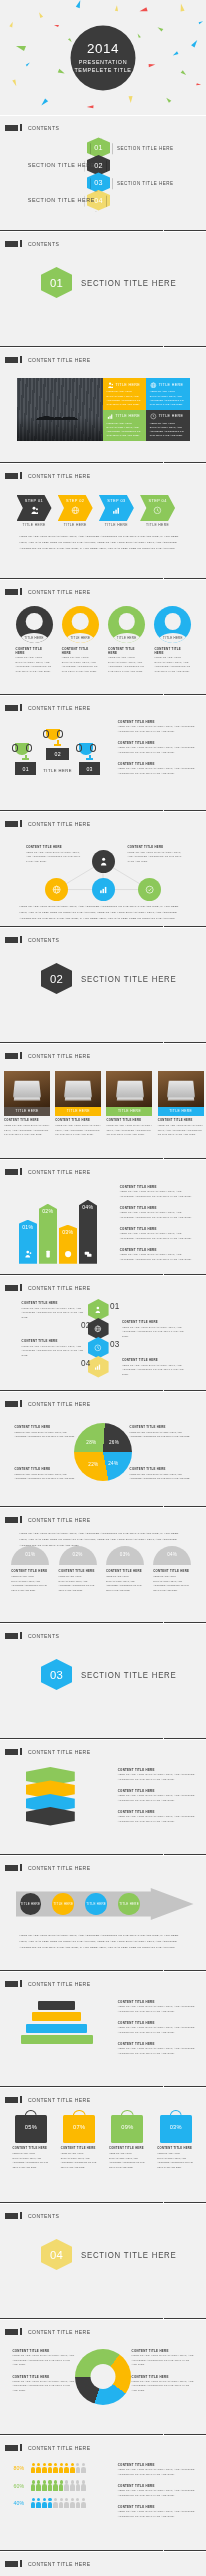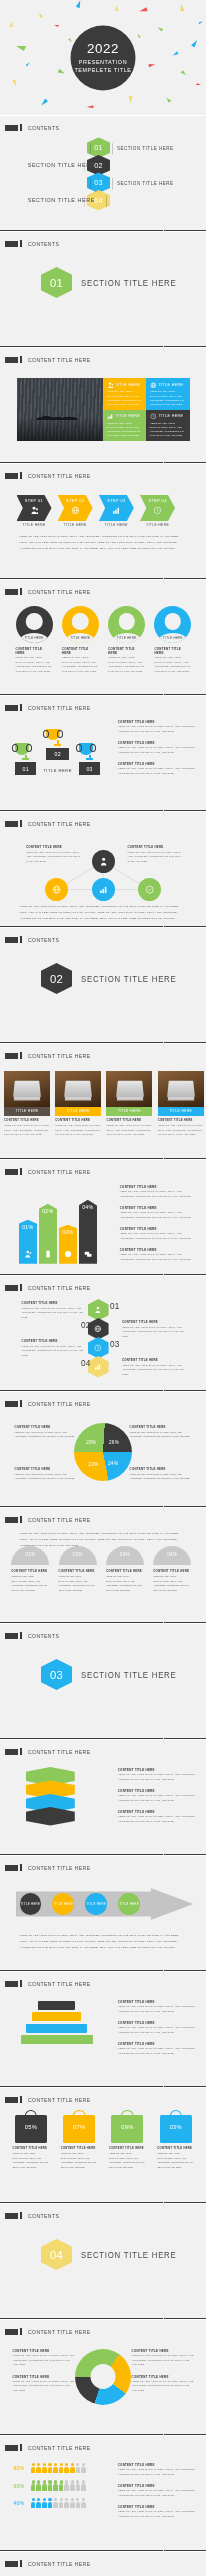--- a/index.html
+++ b/index.html
@@ -246,21 +246,21 @@
         <div class="tri" style="left: 33%; top: 34%; border-left: 4.6px solid transparent; border-right: 1.2px solid transparent; border-top: 2.9px solid rgb(140, 200, 90); transform: rotate(220deg);"></div>
         <div class="tri" style="left: 60%; top: 48%; border-left: 4.1px solid transparent; border-right: 1px solid transparent; border-top: 2.6px solid rgb(242, 218, 110); transform: rotate(267deg);"></div>
         <div class="tri" style="left: 84%; top: 46%; border-left: 5.2px solid transparent; border-right: 1.3px solid transparent; border-top: 3.2px solid rgb(34, 178, 239); transform: rotate(314deg);"></div>
         <div class="tri" style="left: 26%; top: 22%; border-left: 4.1px solid transparent; border-right: 1px solid transparent; border-top: 2.6px solid rgb(240, 80, 78); transform: rotate(1deg);"></div>
         <div class="tri" style="left: 66%; top: 30%; border-left: 4.6px solid transparent; border-right: 1.2px solid transparent; border-top: 2.9px solid rgb(140, 200, 90); transform: rotate(48deg);"></div>
         <div class="tri" style="left: 4%; top: 20%; border-left: 5.2px solid transparent; border-right: 1.3px solid transparent; border-top: 3.2px solid rgb(242, 218, 110); transform: rotate(95deg);"></div>
         <div class="tri" style="left: 96%; top: 18%; border-left: 4.6px solid transparent; border-right: 1.2px solid transparent; border-top: 2.9px solid rgb(34, 178, 239); transform: rotate(142deg);"></div>
         <div class="tri" style="left: 44%; top: 56%; border-left: 4.1px solid transparent; border-right: 1px solid transparent; border-top: 2.6px solid rgb(240, 80, 78); transform: rotate(189deg);"></div>
       </div>
   <div class="cover-circle">
-    <div class="cover-year">2022</div>
+    <div class="cover-year">2014</div>
     <div class="cover-sub">
       <div>PRESENTATION</div>
       <div>TEMPELETE TITLE</div>
     </div>
   </div>
 </section>
 
 <section class="slide">
   <div class="hdr">
     <span class="blk"></span>

